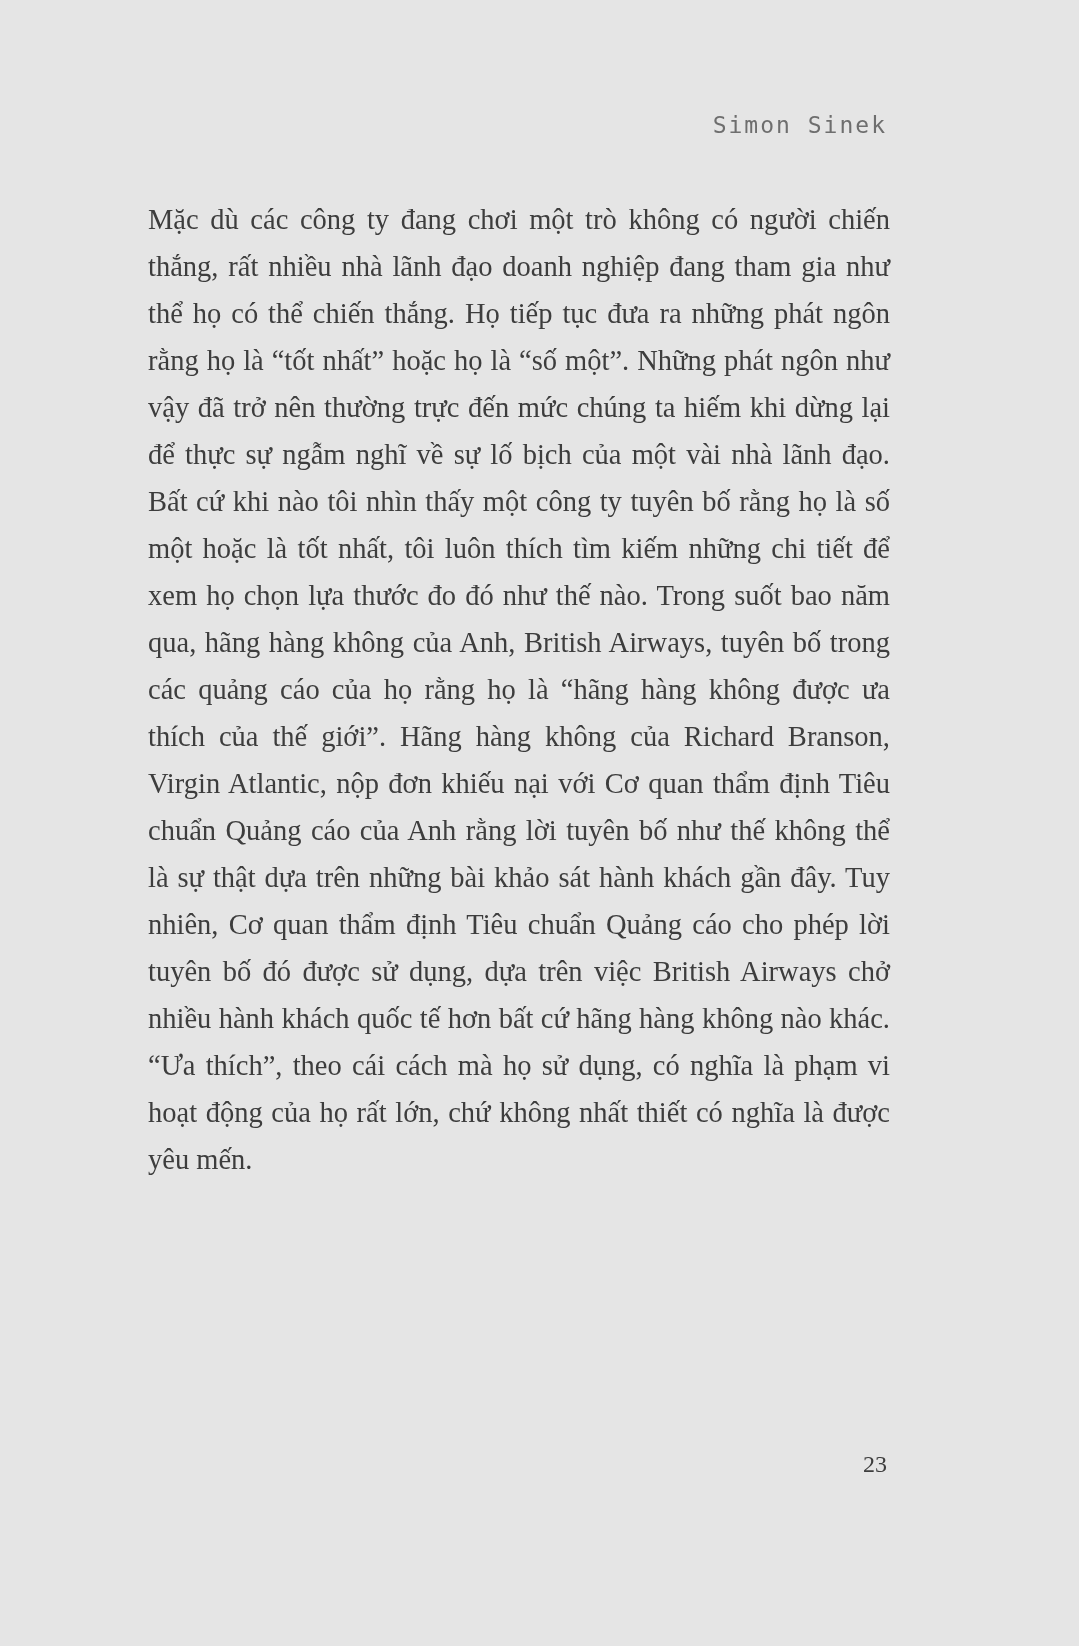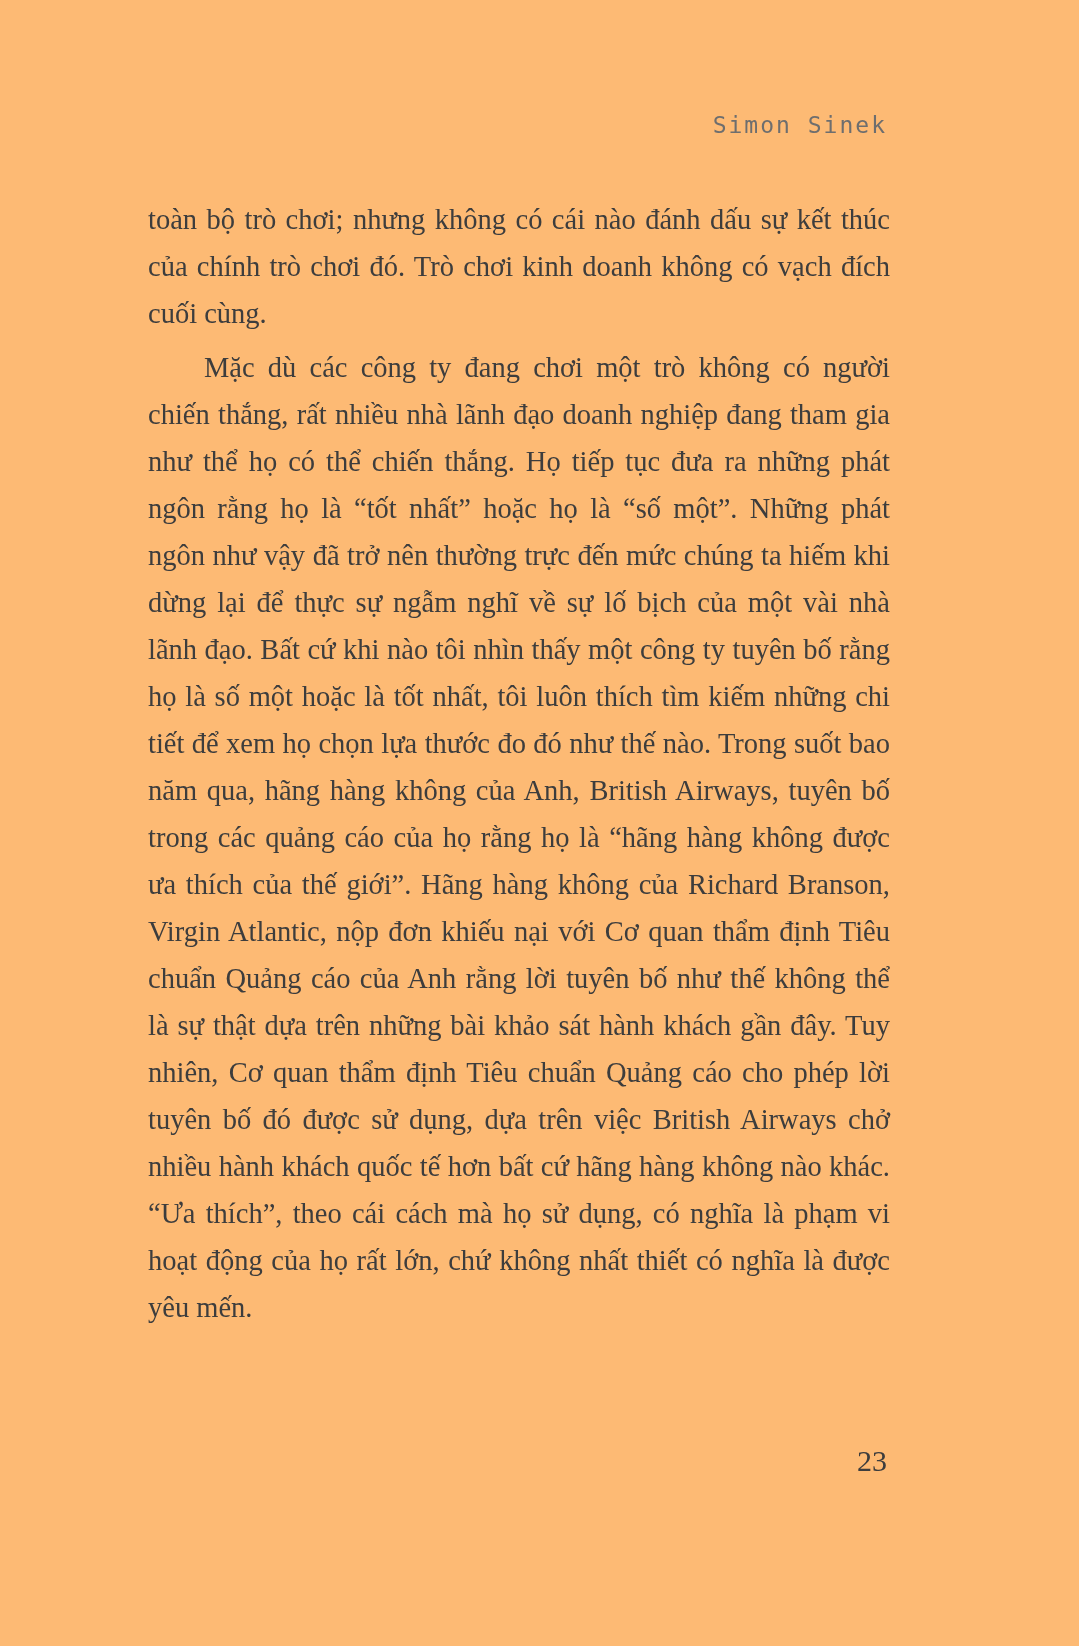--- a/index.html
+++ b/index.html
@@ -4,21 +4,21 @@
 <style>
   html, body {
     margin: 0;
     padding: 0;
     background: #ffffff;
   }
   .page {
     position: relative;
     width: 1079px;
     height: 1646px;
-    background: #fdba74;
+    background: #e5e5e5;
     font-family: "Liberation Serif", "DejaVu Serif", serif;
     color: #3d3d3d;
     overflow: hidden;
     box-sizing: border-box;
   }
   .running-head {
     position: absolute;
     top: 112px;
     right: 192px;
     font-family: "DejaVu Sans Mono", "Liberation Mono", monospace;
@@ -48,32 +48,31 @@
   .para-1 {
     margin-bottom: 0 !important;
   }
   .para-2 {
     margin-top: 0;
   }
   .page-number {
     position: absolute;
     right: 192px;
     bottom: 168px;
-    font-size: 30px;
+    font-size: 24px;
     color: #3d3d3d;
     font-family: "Liberation Serif", "DejaVu Serif", serif;
   }
 </style>
 </head>
 <body>
 
 <div class="page">
 
   <div class="running-head">Simon Sinek</div>
 
   <div class="text-block">
-    <p class="para-1">toàn bộ trò chơi; nhưng không có cái nào đánh dấu sự kết thúc của chính trò chơi đó. Trò chơi kinh doanh không có vạch đích cuối cùng.</p>
     <p class="para-2">Mặc dù các công ty đang chơi một trò không có người chiến thắng, rất nhiều nhà lãnh đạo doanh nghiệp đang tham gia như thể họ có thể chiến thắng. Họ tiếp tục đưa ra những phát ngôn rằng họ là “tốt nhất” hoặc họ là “số một”. Những phát ngôn như vậy đã trở nên thường trực đến mức chúng ta hiếm khi dừng lại để thực sự ngẫm nghĩ về sự lố bịch của một vài nhà lãnh đạo. Bất cứ khi nào tôi nhìn thấy một công ty tuyên bố rằng họ là số một hoặc là tốt nhất, tôi luôn thích tìm kiếm những chi tiết để xem họ chọn lựa thước đo đó như thế nào. Trong suốt bao năm qua, hãng hàng không của Anh, British Airways, tuyên bố trong các quảng cáo của họ rằng họ là “hãng hàng không được ưa thích của thế giới”. Hãng hàng không của Richard Branson, Virgin Atlantic, nộp đơn khiếu nại với Cơ quan thẩm định Tiêu chuẩn Quảng cáo của Anh rằng lời tuyên bố như thế không thể là sự thật dựa trên những bài khảo sát hành khách gần đây. Tuy nhiên, Cơ quan thẩm định Tiêu chuẩn Quảng cáo cho phép lời tuyên bố đó được sử dụng, dựa trên việc British Airways chở nhiều hành khách quốc tế hơn bất cứ hãng hàng không nào khác. “Ưa thích”, theo cái cách mà họ sử dụng, có nghĩa là phạm vi hoạt động của họ rất lớn, chứ không nhất thiết có nghĩa là được yêu mến.</p>
   </div>
 
   <div class="page-number">23</div>
 
 </div>
 
 </body></html>

